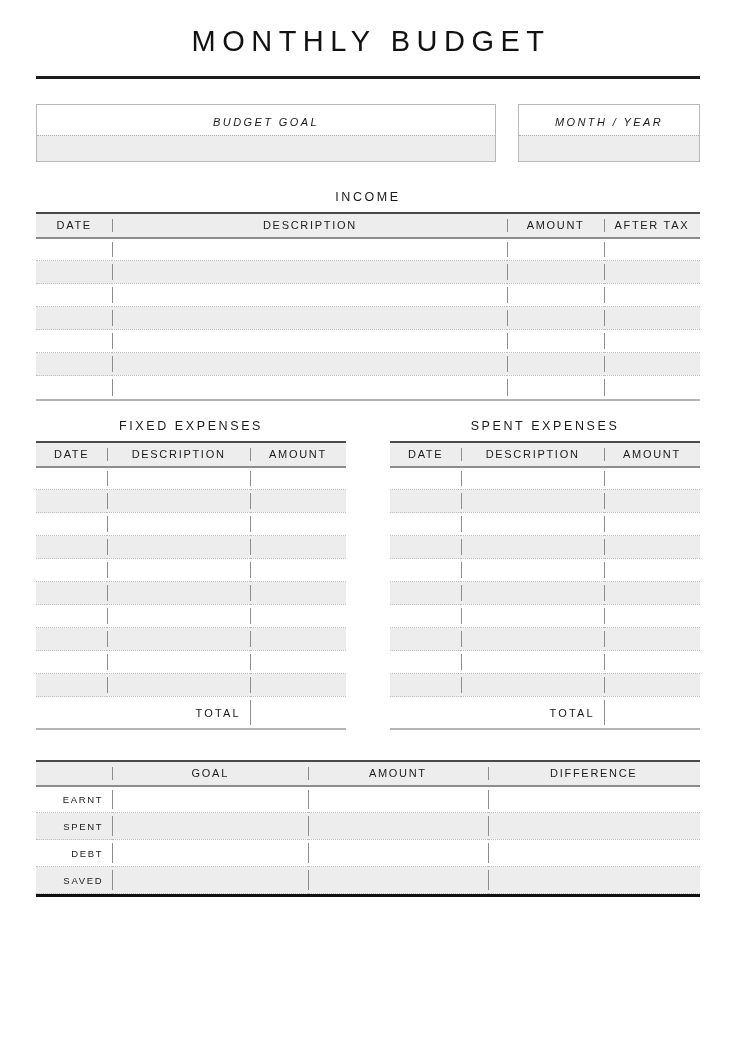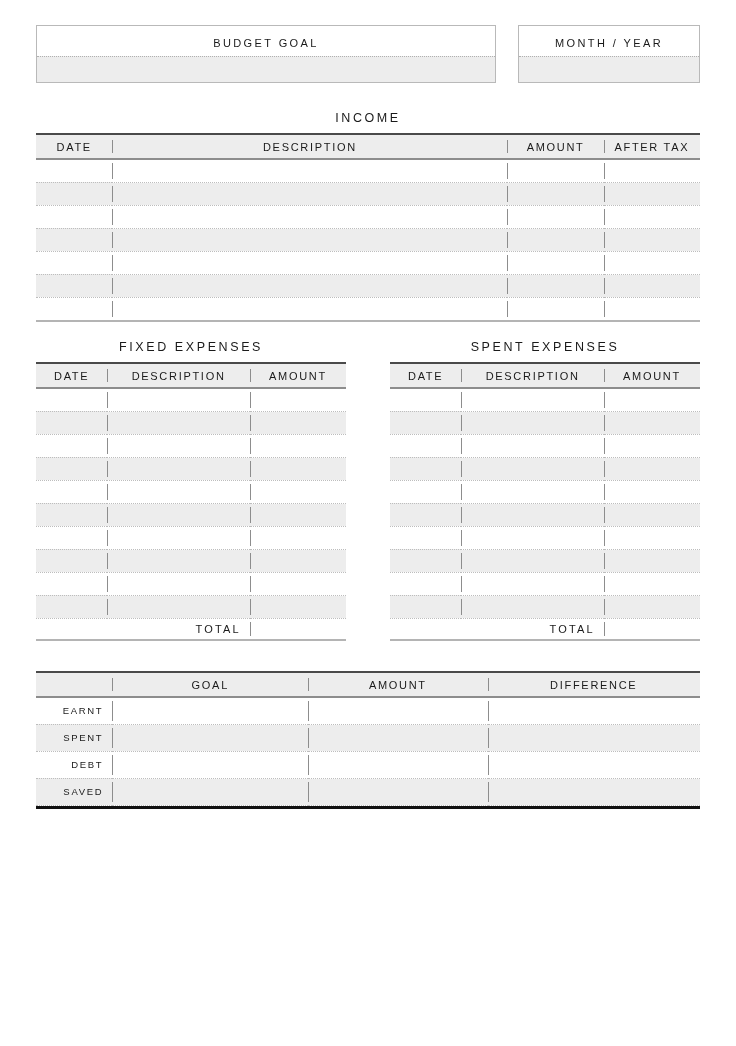--- a/index.html
+++ b/index.html
@@ -37,20 +37,21 @@
     margin-top: 18px;
     height: 3px;
     background: #1b1b1b;
   }
 
   
   .top-boxes {
     display: flex;
     gap: 22px;
     margin-top: 25px;
+    font-style: italic;
   }
 
   .field-box {
     border: 1px solid #b9b9b9;
     background: #ffffff;
   }
 
   .field-box.goal { flex: 1 1 auto; }
   .field-box.month { width: 182px; flex: 0 0 182px; }
 
@@ -136,21 +137,21 @@
 
   
   .expenses-row {
     display: flex;
     gap: 44px;
     margin-top: 18px;
   }
   .expense-col { flex: 1 1 0; min-width: 0; }
 
   .total-row td {
-    height: 21px;
+    height: 31px;
     font-size: 11px;
     letter-spacing: 2.2px;
     color: #1a1a1a;
     background: #ffffff;
   }
   .total-label {
     text-align: right;
     padding-right: 9px;
   }
 
@@ -164,20 +165,24 @@
     padding-right: 9px;
     color: #1a1a1a;
   }
   .recap tbody td { height: 27px; }
 </style>
 </head>
 <body>
 
 <div class="page">
 
+  <div class="title-block">
+    <div class="page-title">MONTHLY BUDGET</div>
+    <div class="title-rule"></div>
+  </div>
 
   <div class="top-boxes">
 
     <div class="field-box goal">
       <div class="field-label">BUDGET GOAL</div>
       <div class="field-write"></div>
     </div>
 
     <div class="field-box month">
       <div class="field-label">MONTH / YEAR</div>

